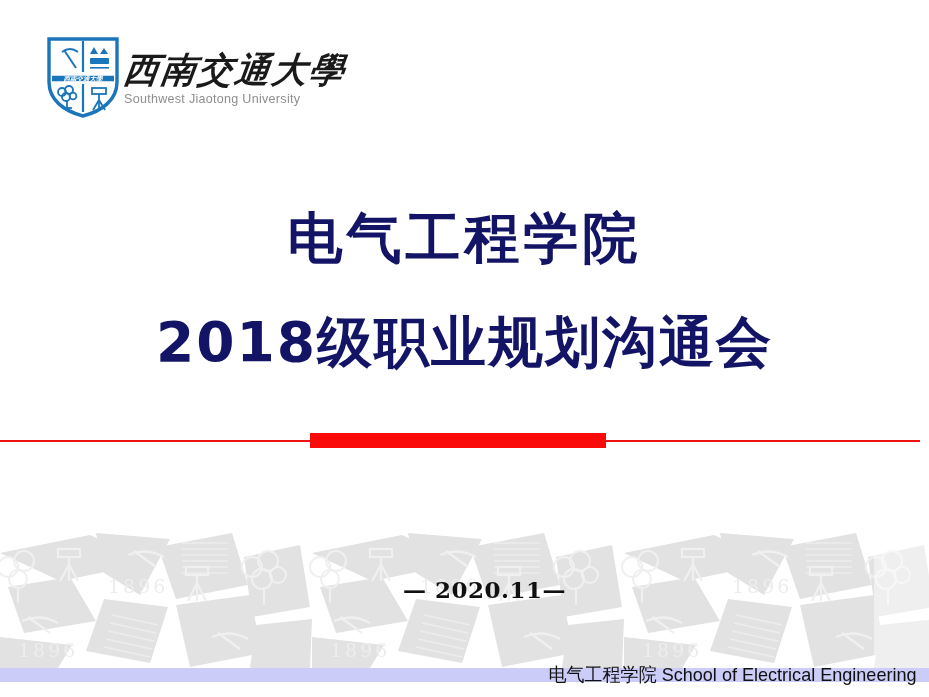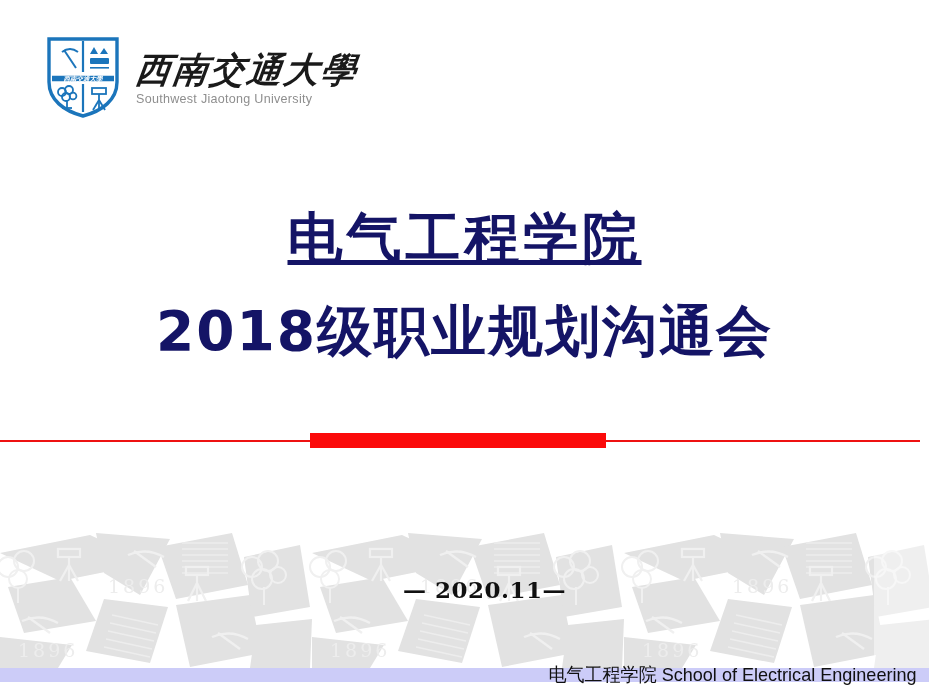--- a/index.html
+++ b/index.html
@@ -20,21 +20,21 @@
     background: #ffffff;
     overflow: hidden;
   }
 
   
   .logo-block {
     position: absolute;
     left: 44px;
     top: 34px;
     display: flex;
-    gap: 14px;
+    gap: 2px;
   }
   .crest {
     width: 78px;
     height: 86px;
     flex: 0 0 auto;
   }
   .wordmark {
     display: flex;
     flex-direction: column;
     justify-content: center;
@@ -71,30 +71,29 @@
     text-align: center;
   }
   .title-line-1 {
     font-family: "DejaVu Sans", "Liberation Sans", sans-serif;
     font-size: 55px;
     font-weight: bold;
     color: #141466;
     letter-spacing: 4px;
     line-height: 1.18;
     white-space: nowrap;
-    text-decoration: underline;
   }
   .title-line-2 {
     font-family: "DejaVu Sans", "Liberation Sans", sans-serif;
     font-size: 55px;
     font-weight: bold;
     color: #141466;
     letter-spacing: 2px;
     line-height: 1.18;
-    margin-top: 28px;
+    margin-top: 39px;
     white-space: nowrap;
   }
 
   
   .red-rule {
     position: absolute;
     left: 0;
     top: 440px;
     width: 920px;
     height: 2px;

